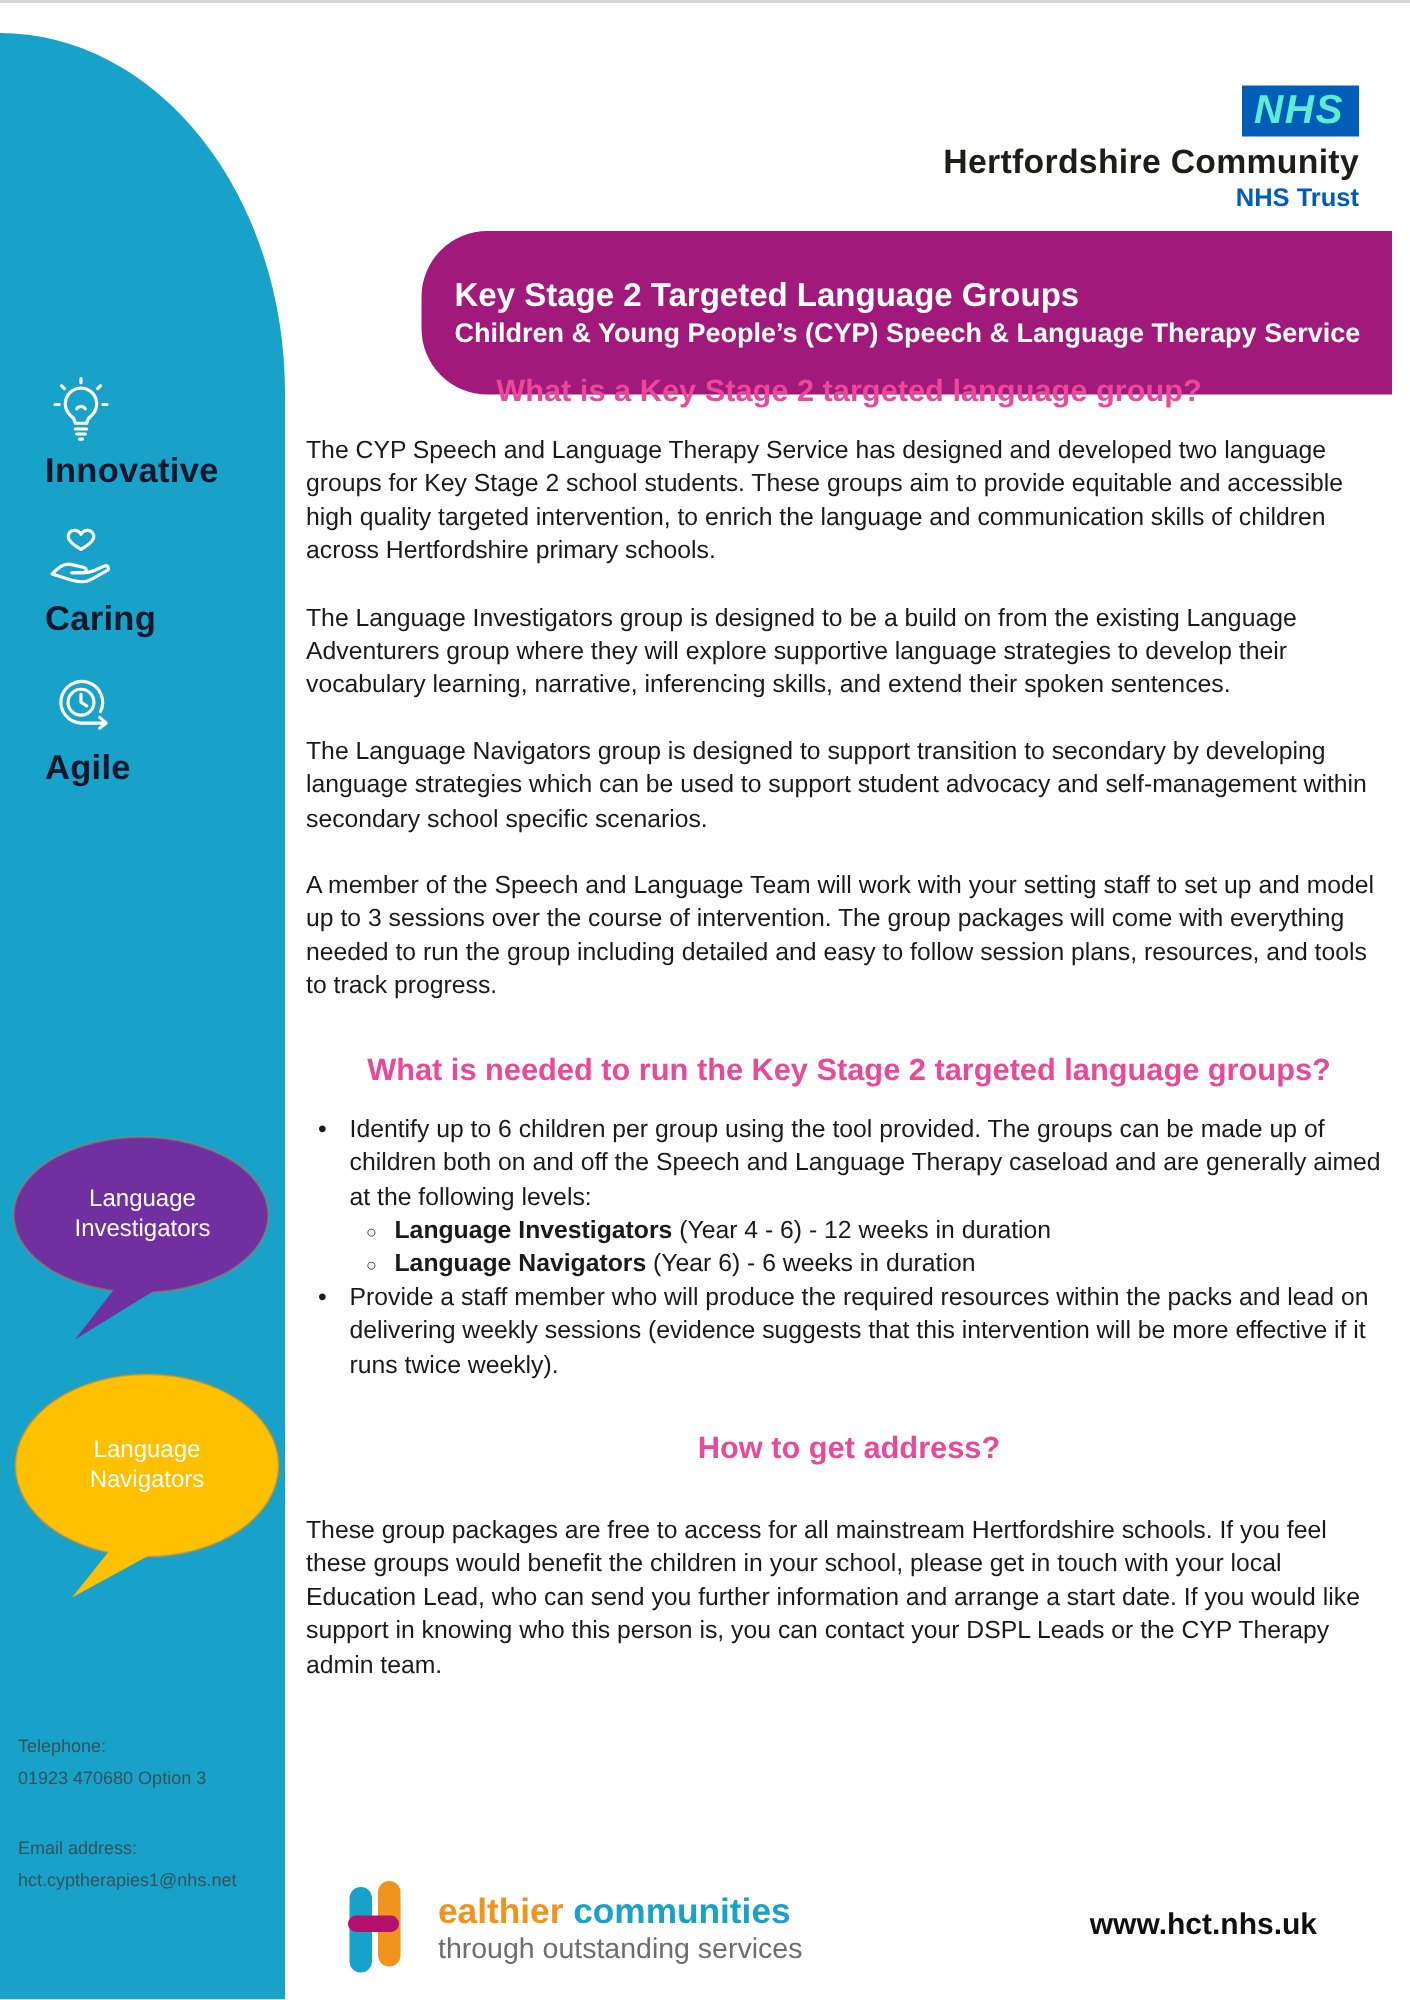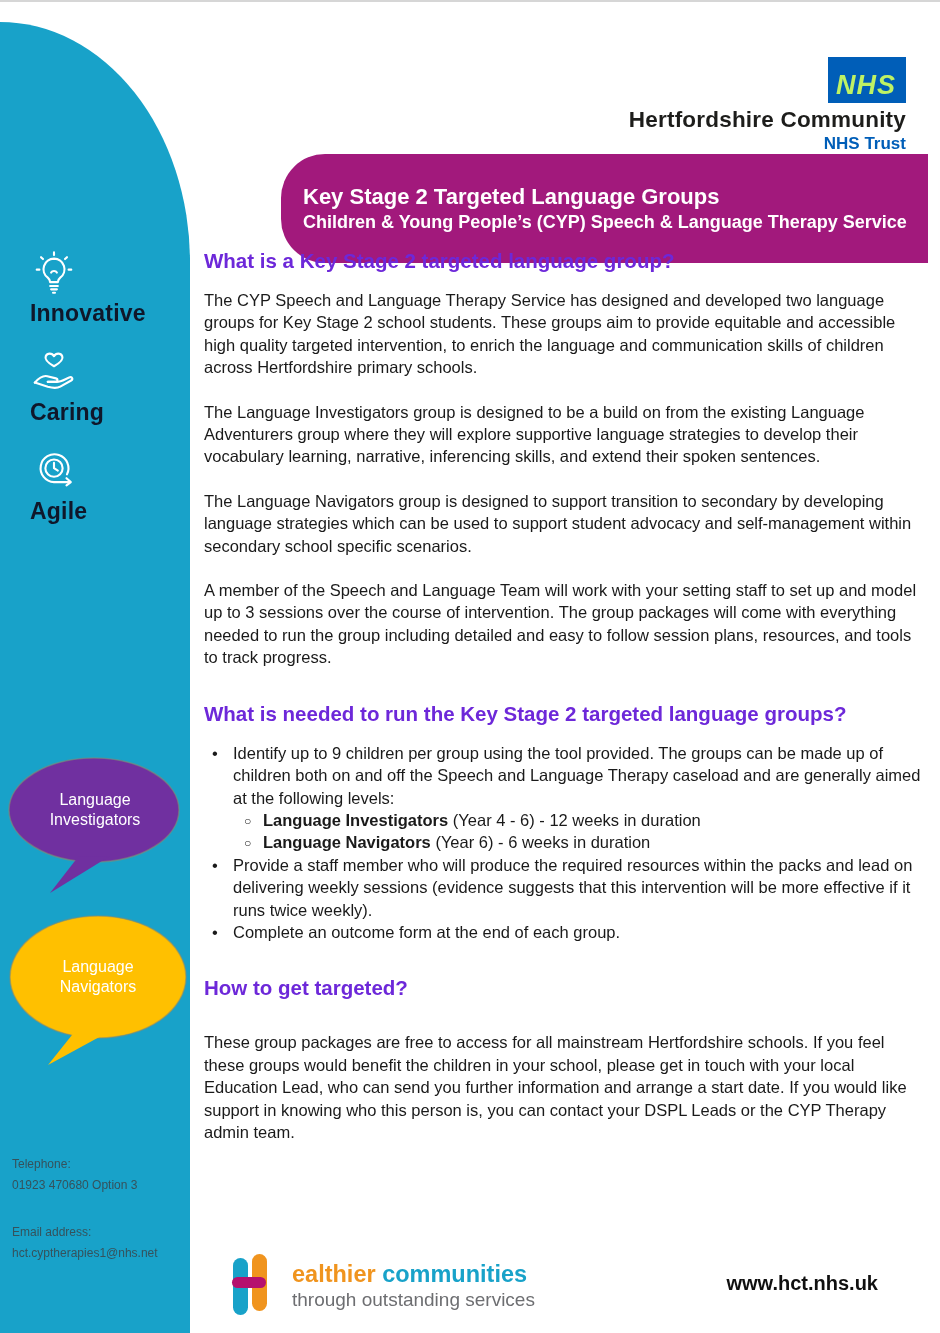--- a/index.html
+++ b/index.html
@@ -28,36 +28,36 @@
   .bubble-purple .bubble-text { top:33px; }
   .bubble-gold .bubble-text { top:50px; }
   .contact {
     position:absolute; left:12px; top:1132px; width:176px;
     color:#35525c; font-size:12px; line-height:21px; word-break:break-all;
   }
   .contact .gap { height:26px; }
   
   .nhs-brand { position:absolute; right:34px; top:55px; text-align:right; }
   .nhs-box {
-    display:inline-block; background:#005EB8; color:#bef264; font-weight:bold; font-style:italic;
-    font-size:27px; line-height:33px; padding:12px 10px 1px 8px; letter-spacing:1px;
+    display:inline-block; background:#005EB8; color:#5eead4; font-weight:bold; font-style:italic;
+    font-size:27px; line-height:33px; padding:0 10px 1px 8px; letter-spacing:1px;
   }
   .nhs-org { font-size:22.5px; font-weight:bold; color:#1d1d1b; margin-top:4px; letter-spacing:.2px; }
   .nhs-trust { font-size:17px; font-weight:bold; color:#005EB8; margin-top:1px; }
   
   .banner {
     position:absolute; left:281px; right:12px; top:152px; height:109px;
     background:#A2197C; border-radius:44px 0 0 44px;
     display:flex; flex-direction:column; justify-content:center; padding-left:22px; box-sizing:border-box;
   }
   .banner-title { color:#fff; font-weight:bold; font-size:22px; line-height:27px; }
   .banner-sub { color:#fff; font-size:18px; line-height:24px;font-weight:bold; }
   
   .content { position:absolute; left:204px; top:246px; width:724px; font-size:16.5px; line-height:22.4px; }
-  .sec-heading { color:#6d28d9; font-weight:bold; font-size:20.5px; line-height:26px; margin:0 0 15px 0; }
+  .sec-heading { color:#ec4899; font-weight:bold; font-size:20.5px; line-height:26px; margin:0 0 15px 0;text-align:center; }
   .content p { margin:0 0 22px 0; }
   .h2 { margin-top:32px; }
   .h3 { margin-top:32px; margin-bottom:30px; }
   ul.bullets { list-style:none; margin:6px 0 0 0; padding:0; }
   ul.bullets li { position:relative; margin:0; }
   li.main { padding-left:29px; }
   li.main::before { content:"\2022"; position:absolute; left:8px; top:0; }
   li.sub { padding-left:59px; }
   li.sub::before { content:"\25CB"; position:absolute; left:40px; top:1px; font-size:12px; }
   li.gap-after { margin-bottom:22px; }
@@ -149,28 +149,27 @@
 
   <div class="content">
     <div class="sec-heading">What is a Key Stage 2 targeted language group?</div>
     <p>The CYP Speech and Language Therapy Service has designed and developed two language groups for Key Stage 2 school students. These groups aim to provide equitable and accessible high quality targeted intervention, to enrich the language and communication skills of children across Hertfordshire primary schools.</p>
     <p>The Language Investigators group is designed to be a build on from the existing Language Adventurers group where they will explore supportive language strategies to develop their vocabulary learning, narrative, inferencing skills, and extend their spoken sentences.</p>
     <p>The Language Navigators group is designed to support transition to secondary by developing language strategies which can be used to support student advocacy and self-management within secondary school specific scenarios.</p>
     <p>A member of the Speech and Language Team will work with your setting staff to set up and model up to 3 sessions over the course of intervention. The group packages will come with everything needed to run the group including detailed and easy to follow session plans, resources, and tools to track progress.</p>
 
     <div class="sec-heading h2">What is needed to run the Key Stage 2 targeted language groups?</div>
     <ul class="bullets">
-      <li class="main gap-after">Identify up to 9 children per group using the tool provided. The groups can be made up of children both on and off the Speech and Language Therapy caseload and are generally aimed at the following levels:</li>
+      <li class="main gap-after">Identify up to 6 children per group using the tool provided. The groups can be made up of children both on and off the Speech and Language Therapy caseload and are generally aimed at the following levels:</li>
       <li class="sub"><span class="b">Language Investigators</span><span> (Year 4 - 6) - 12 weeks in duration</span></li>
       <li class="sub gap-after"><span class="b">Language Navigators</span><span> (Year 6) - 6 weeks in duration</span></li>
       <li class="main">Provide a staff member who will produce the required resources within the packs and lead on delivering weekly sessions (evidence suggests that this intervention will be more effective if it runs twice weekly).</li>
-      <li class="main">Complete an outcome form at the end of each group.</li>
     </ul>
 
-    <div class="sec-heading h3">How to get targeted?</div>
+    <div class="sec-heading h3">How to get address?</div>
     <p>These group packages are free to access for all mainstream Hertfordshire schools. If you feel these groups would benefit the children in your school, please get in touch with your local Education Lead, who can send you further information and arrange a start date. If you would like support in knowing who this person is, you can contact your DSPL Leads or the CYP Therapy admin team.</p>
   </div>
 
   <div class="h-logo">
     <svg width="54" height="68" viewBox="0 0 54 68">
       <rect x="2" y="7" width="15" height="57" rx="7.5" fill="#18A2C9"></rect>
       <rect x="21" y="3" width="15" height="57" rx="7.5" fill="#F0941E"></rect>
       <rect x="1" y="26" width="34" height="11" rx="5.5" fill="#B5106E"></rect>
     </svg>
   </div>

